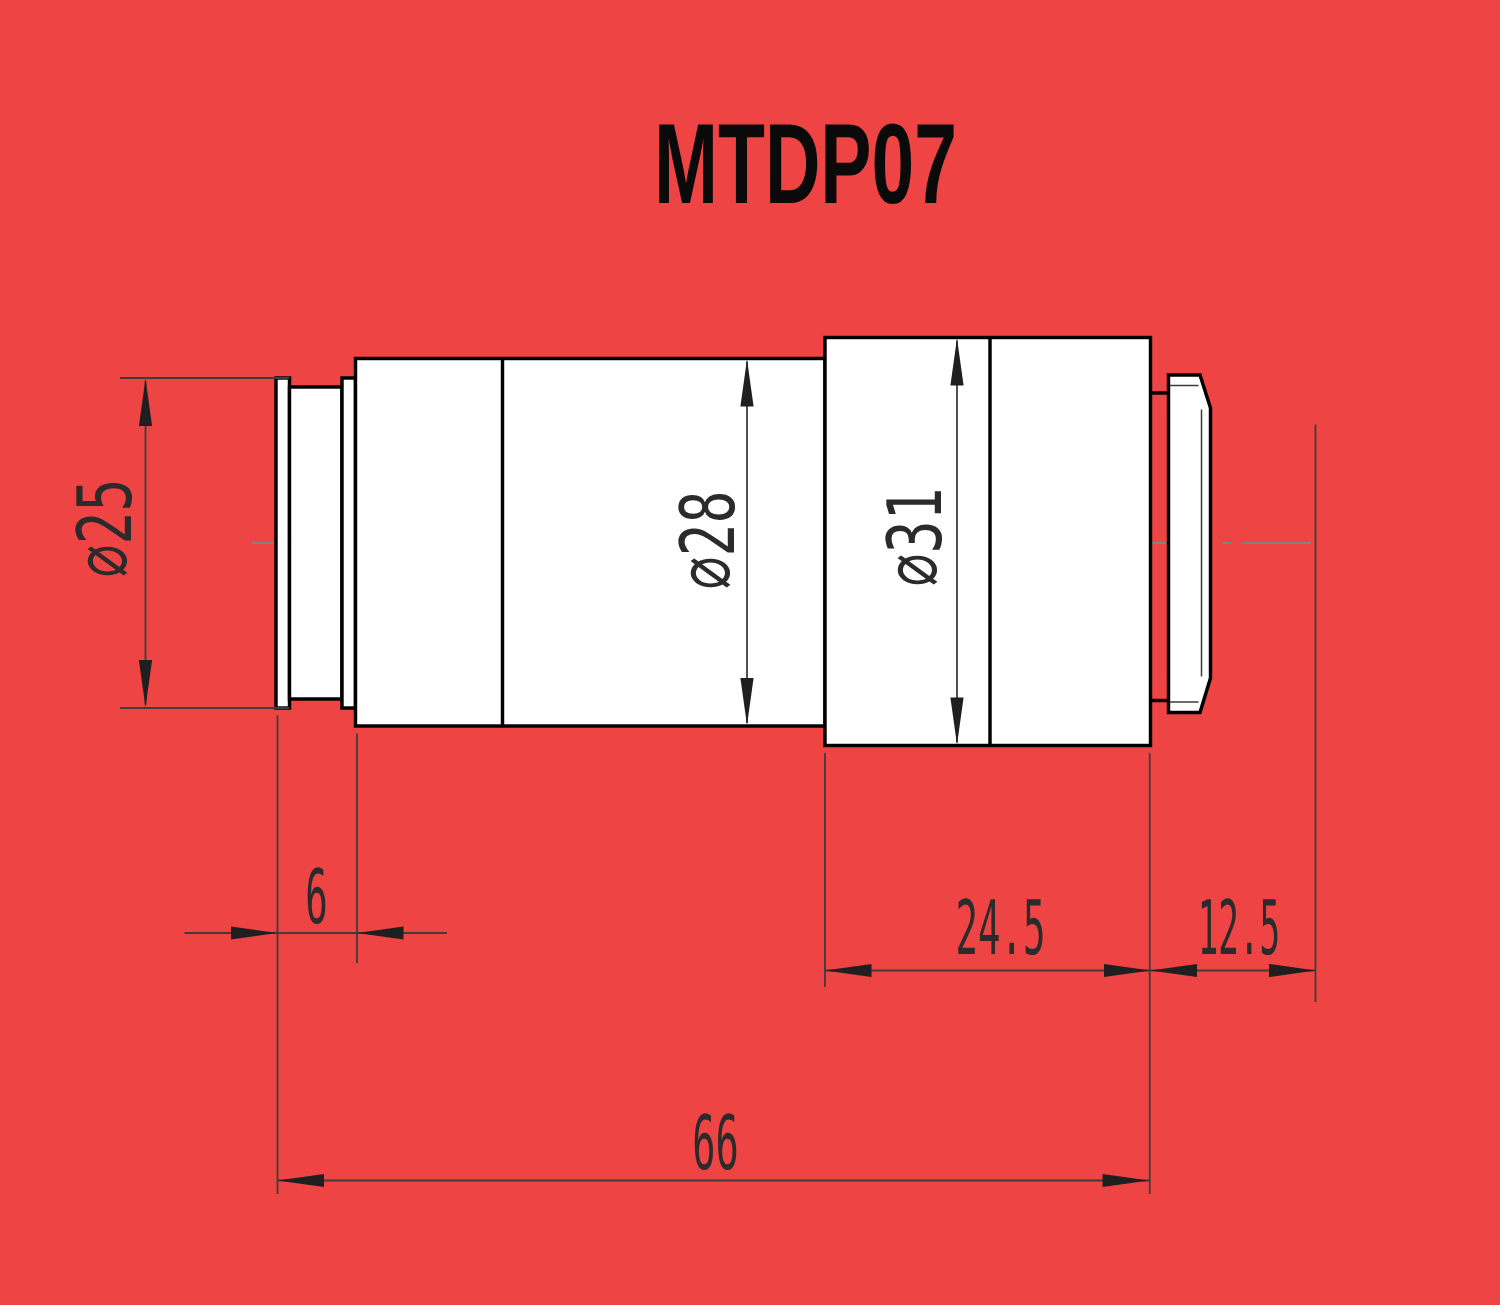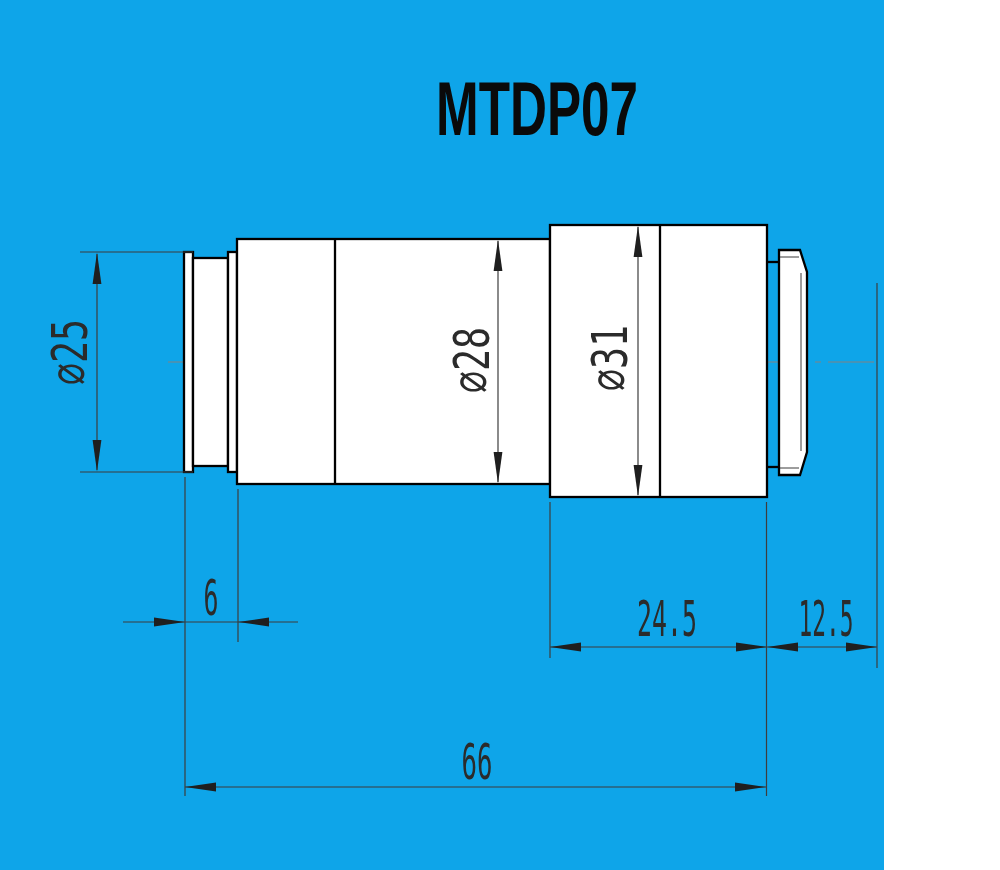--- a/index.html
+++ b/index.html
@@ -2,23 +2,23 @@
 <html><head>
 <meta charset="utf-8">
 <style>
   html, body {
     margin: 0;
     padding: 0;
     background: #ffffff;
   }
   .sheet {
     position: relative;
-    width: 884px;
+    width: 1000px;
     height: 870px;
-    background: #0ea5e9;
+    background: #ef4444;
     overflow: hidden;
     font-family: "Liberation Sans", sans-serif;
   }
   svg { display: block; }
 
   
   .ol {
     stroke: #000000;
     stroke-width: 2.3;
     fill: #ffffff;

